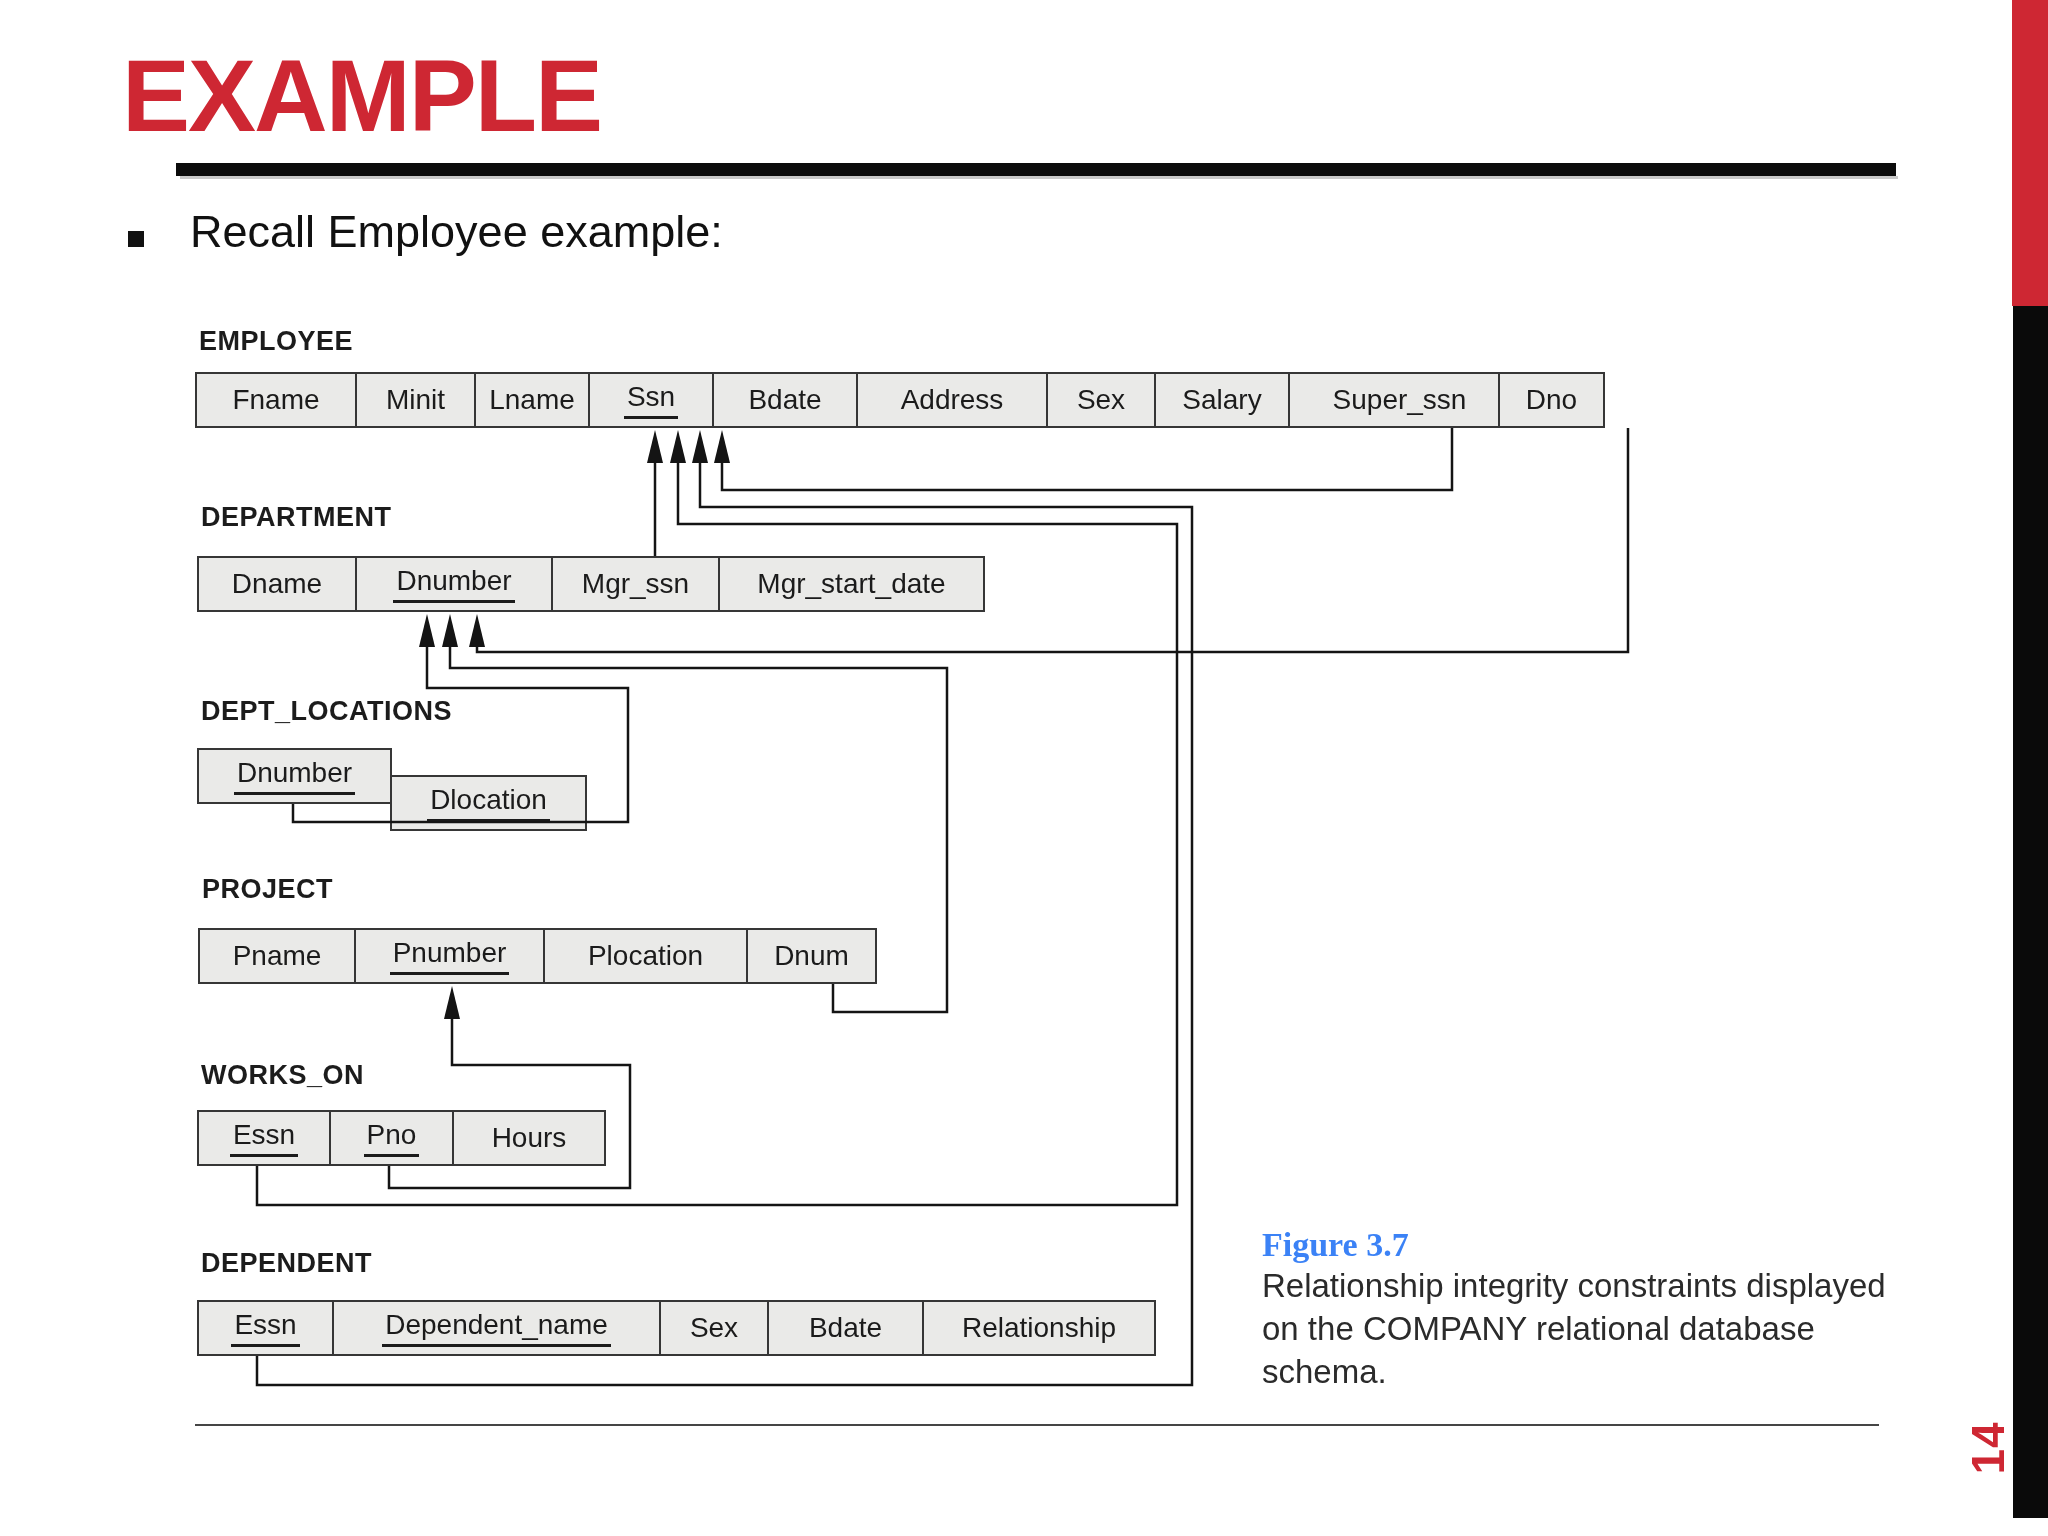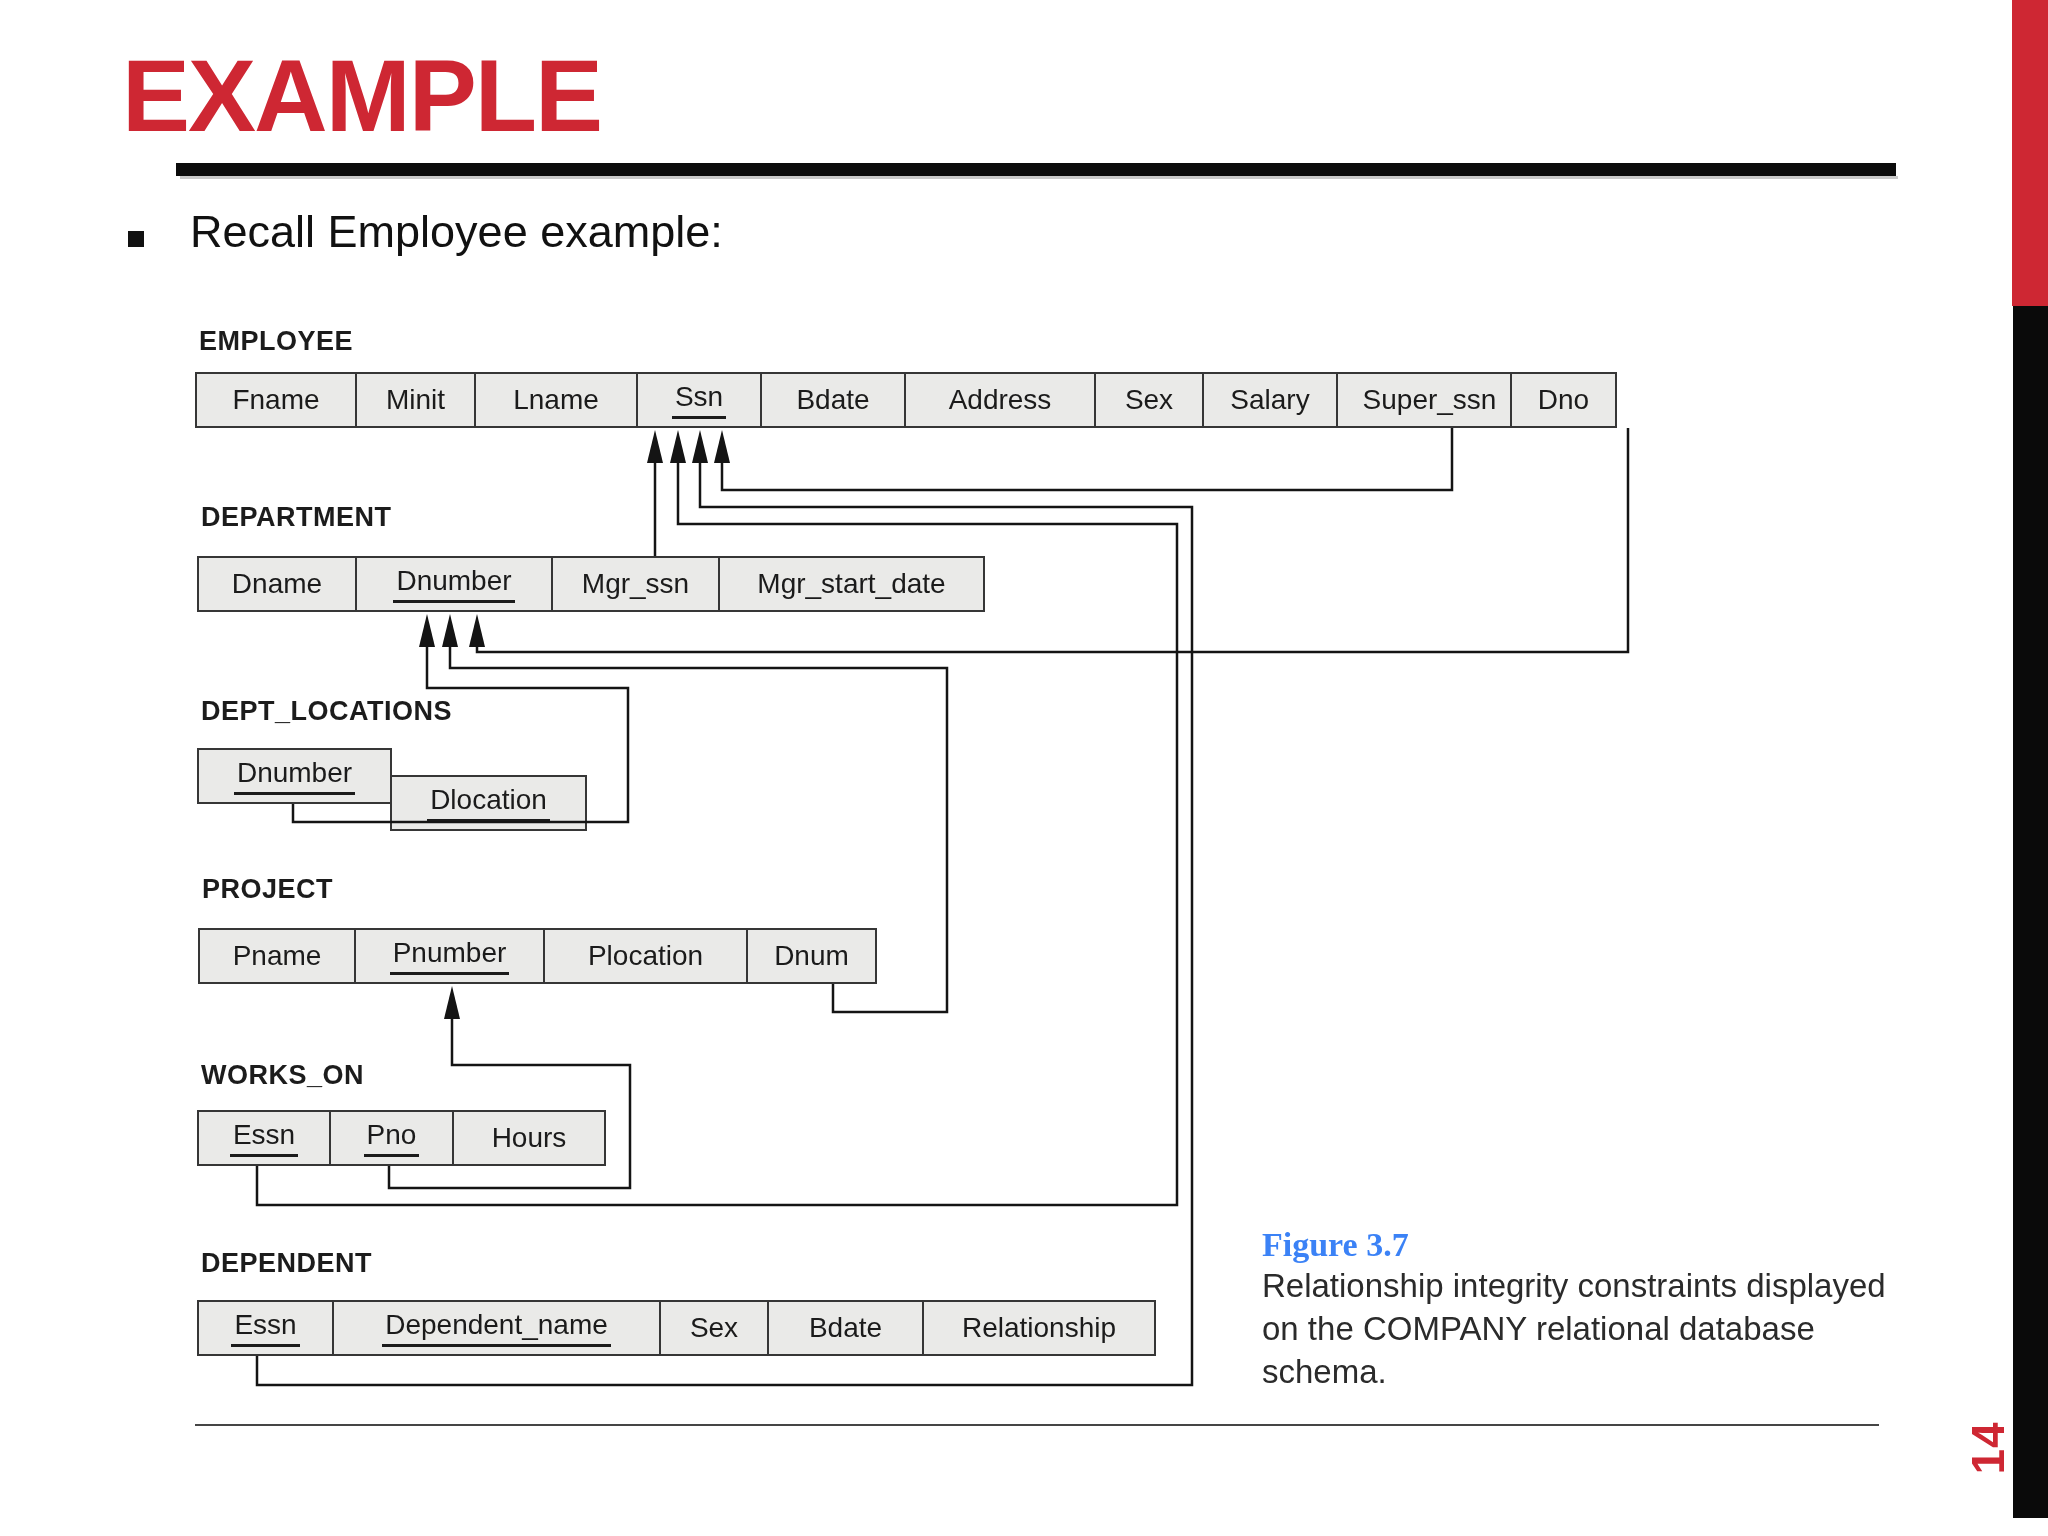--- a/index.html
+++ b/index.html
@@ -59,39 +59,39 @@
 
   <div id="diagram">
       <div class="table-label" style="left: 199px; top: 326px;">EMPLOYEE</div>
       <div class="table-row" style="left: 195px; top: 372px;">
         <div class="cell" style="width: 162px;">
           <span class="attr">Fname</span>
         </div>
         <div class="cell" style="width: 121px;">
           <span class="attr">Minit</span>
         </div>
-        <div class="cell" style="width: 164px; text-align: right;">
+        <div class="cell" style="width: 116px; text-align: right;">
           <span class="attr">Lname</span>
         </div>
         <div class="cell" style="width: 126px;">
           <span class="attr key">Ssn</span>
         </div>
         <div class="cell" style="width: 146px;">
           <span class="attr">Bdate</span>
         </div>
         <div class="cell" style="width: 192px;">
           <span class="attr">Address</span>
         </div>
         <div class="cell" style="width: 110px;">
           <span class="attr">Sex</span>
         </div>
         <div class="cell" style="width: 136px;">
           <span class="attr">Salary</span>
         </div>
-        <div class="cell" style="width: 176px; padding-left: 11px;">
+        <div class="cell" style="width: 212px; padding-left: 11px;">
           <span class="attr">Super_ssn</span>
         </div>
         <div class="cell" style="width: 107px;">
           <span class="attr">Dno</span>
         </div>
       </div>
       <div class="table-label" style="left: 201px; top: 502px;">DEPARTMENT</div>
       <div class="table-row" style="left: 197px; top: 556px;">
         <div class="cell" style="width: 160px;">
           <span class="attr">Dname</span>

